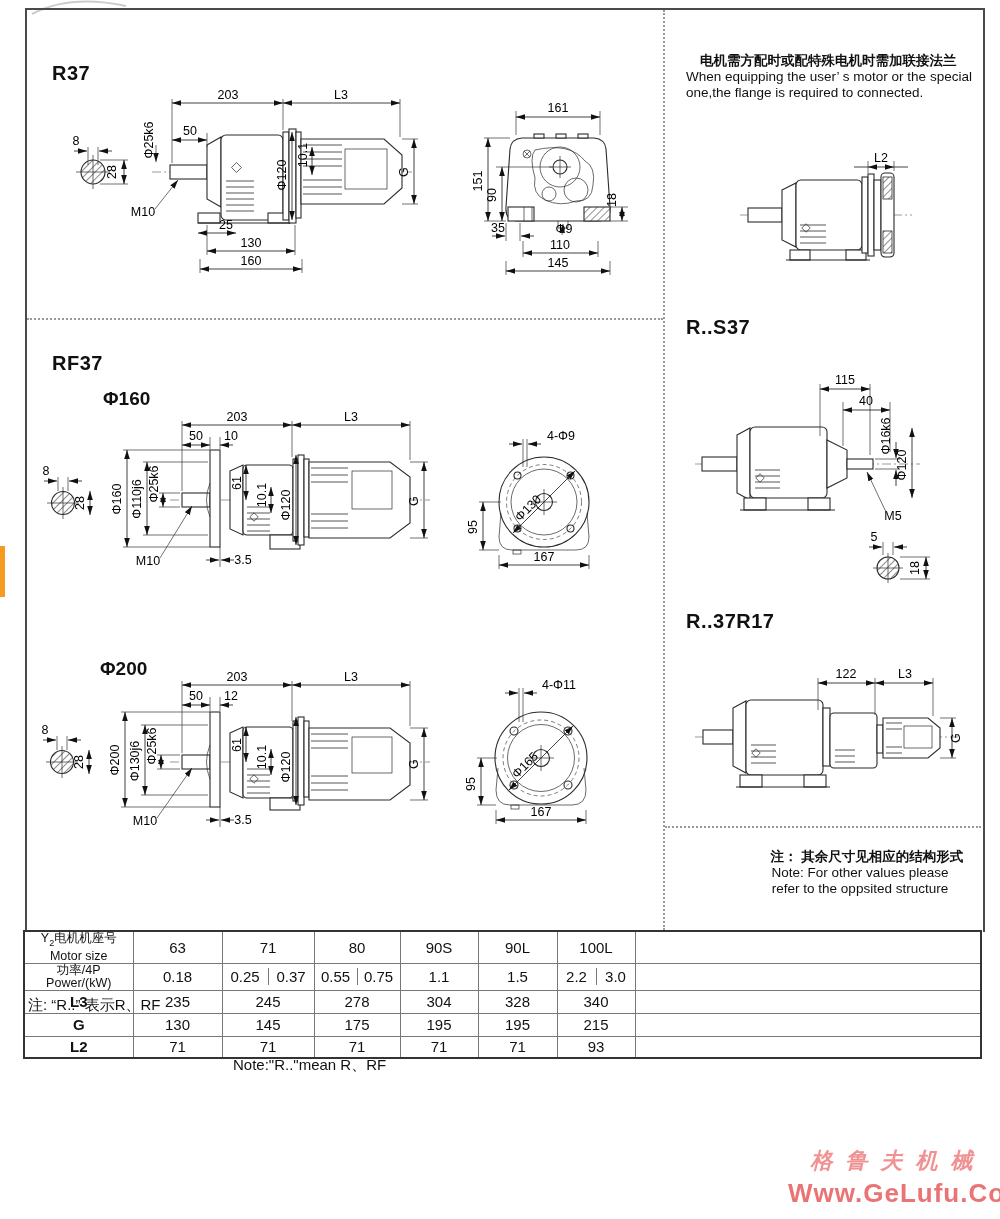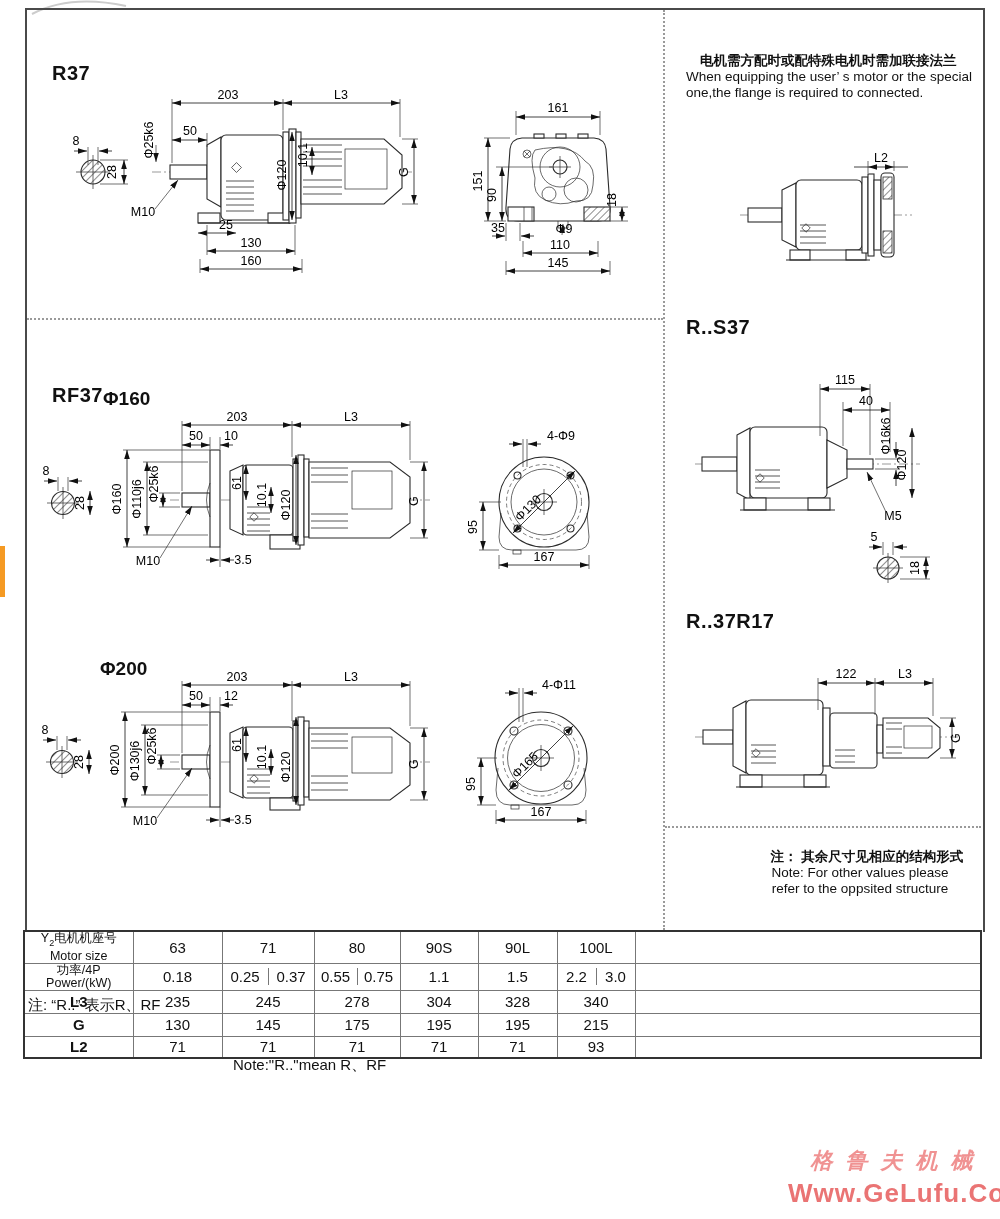--- a/index.html
+++ b/index.html
@@ -254,21 +254,21 @@
     <g>
       <line class="ext" x1="168" y1="36" x2="168" y2="48"></line>
         <line class="ext" x1="194" y1="36" x2="194" y2="46"></line>
       <line class="dl" x1="168" y1="42" x2="194" y2="42" marker-start="url(#arrow)" marker-end="url(#arrow)"></line>
       <line class="dl" x1="154" y1="42" x2="168" y2="42"></line>
         <line class="dl" x1="194" y1="42" x2="208" y2="42"></line>
       <text class="dim" x="181" y="37">L2</text>
     </g>
   </svg>
 
-  <div class="abs sec-title" style="left:52px;top:352px;margin-top:32px;">RF37</div>
+  <div class="abs sec-title" style="left:52px;top:352px;">RF37</div>
   <div class="abs sub-title" style="left:103px;top:388px;">Φ160</div>
 
   <svg class="abs" style="left:30px;top:405px;" width="420" height="175">
     <line class="cl" x1="140" y1="95" x2="400" y2="95"></line>
     <g>
       <circle cx="33" cy="98" r="11.5" fill="url(#hatch)" stroke="#2b2b2b" stroke-width="1.1"></circle>
       <line class="thin" x1="17" y1="98" x2="49" y2="98"></line>
         <line class="thin" x1="33" y1="82" x2="33" y2="114"></line>
     </g>
     <g>

